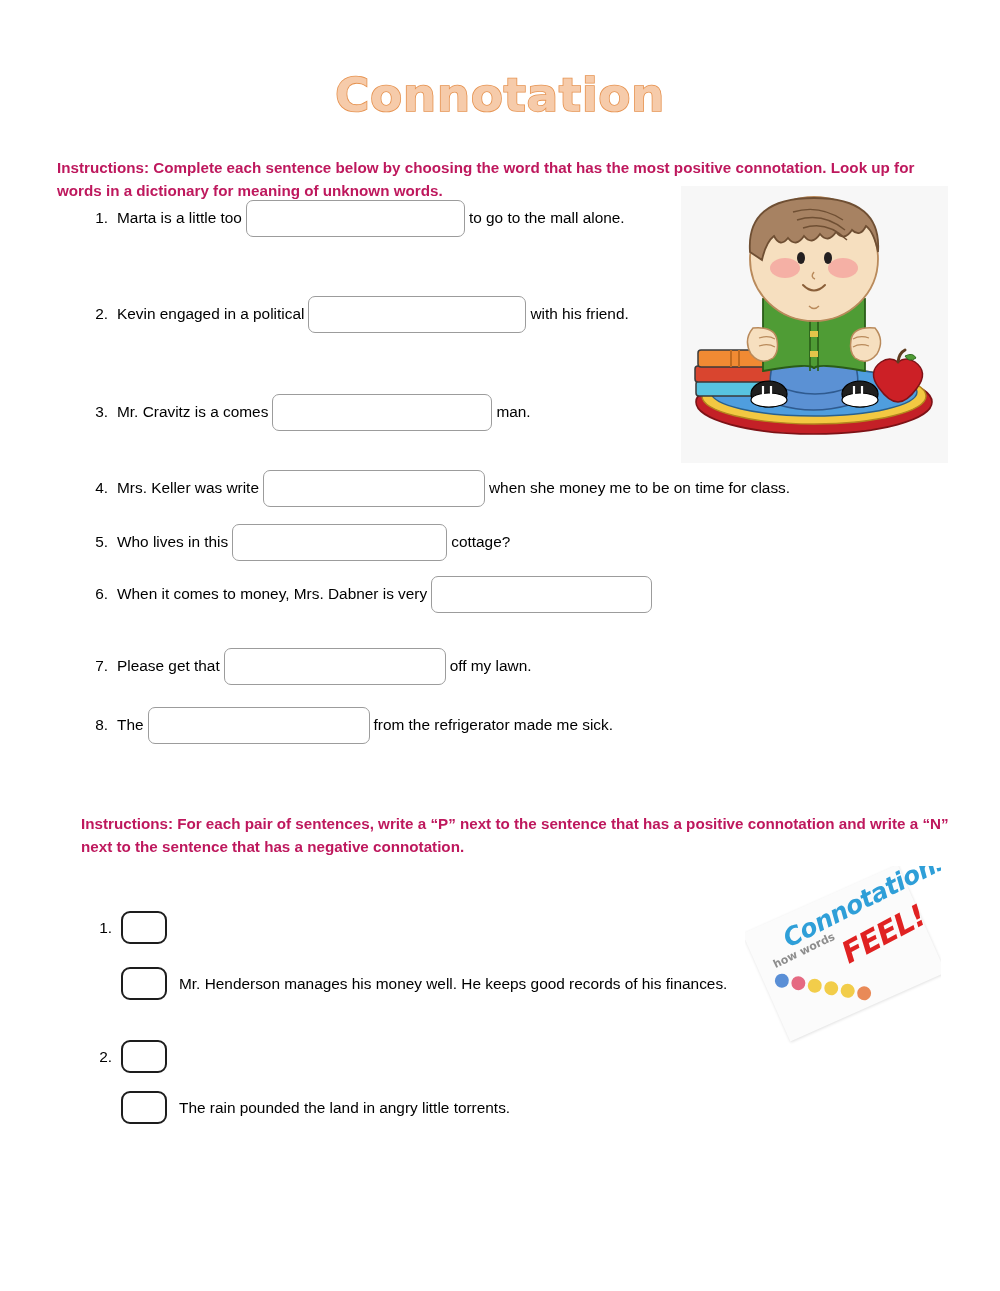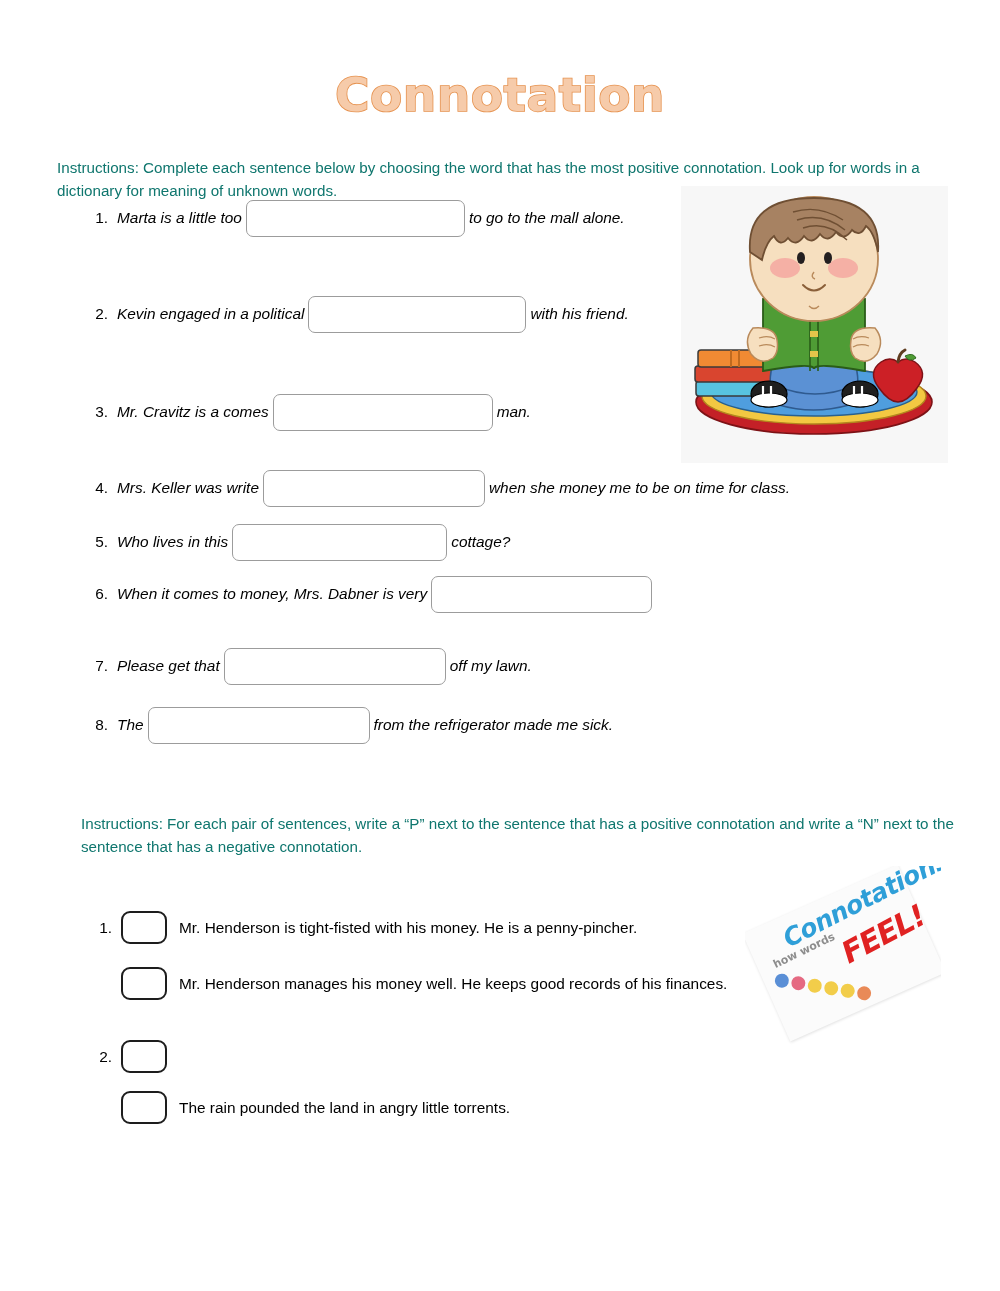--- a/index.html
+++ b/index.html
@@ -31,23 +31,23 @@
     -webkit-text-stroke: 1.6px #e6924f;
     paint-order: stroke fill;
     line-height: 1.08;
     user-select: none;
   }
 
   
   .instructions {
     position: absolute;
     font-size: 15.2px;
-    font-weight: normal;
+    font-weight: bold;
     line-height: 1.52;
-    color: #0f766e;
+    color: #be185d;
   }
   #instructions-1 { left: 57px; top: 156px; width: 890px; }
   #instructions-2 { left: 57px; top: 812px; width: 890px; margin-left: 24px; }
 
   
   .fill-list {
     position: absolute;
     left: 0;
     top: 0;
     width: 1000px;
@@ -60,21 +60,21 @@
     white-space: nowrap;
     font-size: 15.4px;
     line-height: 1.2;
   }
   .fill-num {
     width: 26px;
     text-align: right;
     margin-right: 9px;
     flex: none;
   }
-  .fill-text { flex: none; font-style: italic; }
+  .fill-text { flex: none; }
   .fill-pre { margin-right: 4px; }
   .fill-post { margin-left: 4px; }
   .blank-box {
     flex: none;
     height: 37px;
     border: 1px solid #9c9c9c;
     border-radius: 7px;
     background: #ffffff;
     box-sizing: border-box;
   }
@@ -345,21 +345,20 @@
       <span class="emoji-dot" style="left:70px; top:45px; background:#e98a57;"></span>
     </div>
   </div>
 </div>
 
 <div class="pair-group">
 
   <div class="pair-row" style="left:86px; top:911px;">
     <span class="pair-num">1.</span>
     <span class="checkbox"></span>
-    <span class="pair-sentence">Mr. Henderson is tight-fisted with his money.  He is a penny-pincher.</span>
   </div>
 
   <div class="pair-row" style="left:86px; top:967px;">
     <span class="pair-num blank-num">&nbsp;</span>
     <span class="checkbox"></span>
     <span class="pair-sentence">Mr. Henderson manages his money well.  He keeps good records of his finances.</span>
   </div>
 
   <div class="pair-row" style="left:86px; top:1040px;">
     <span class="pair-num">2.</span>

